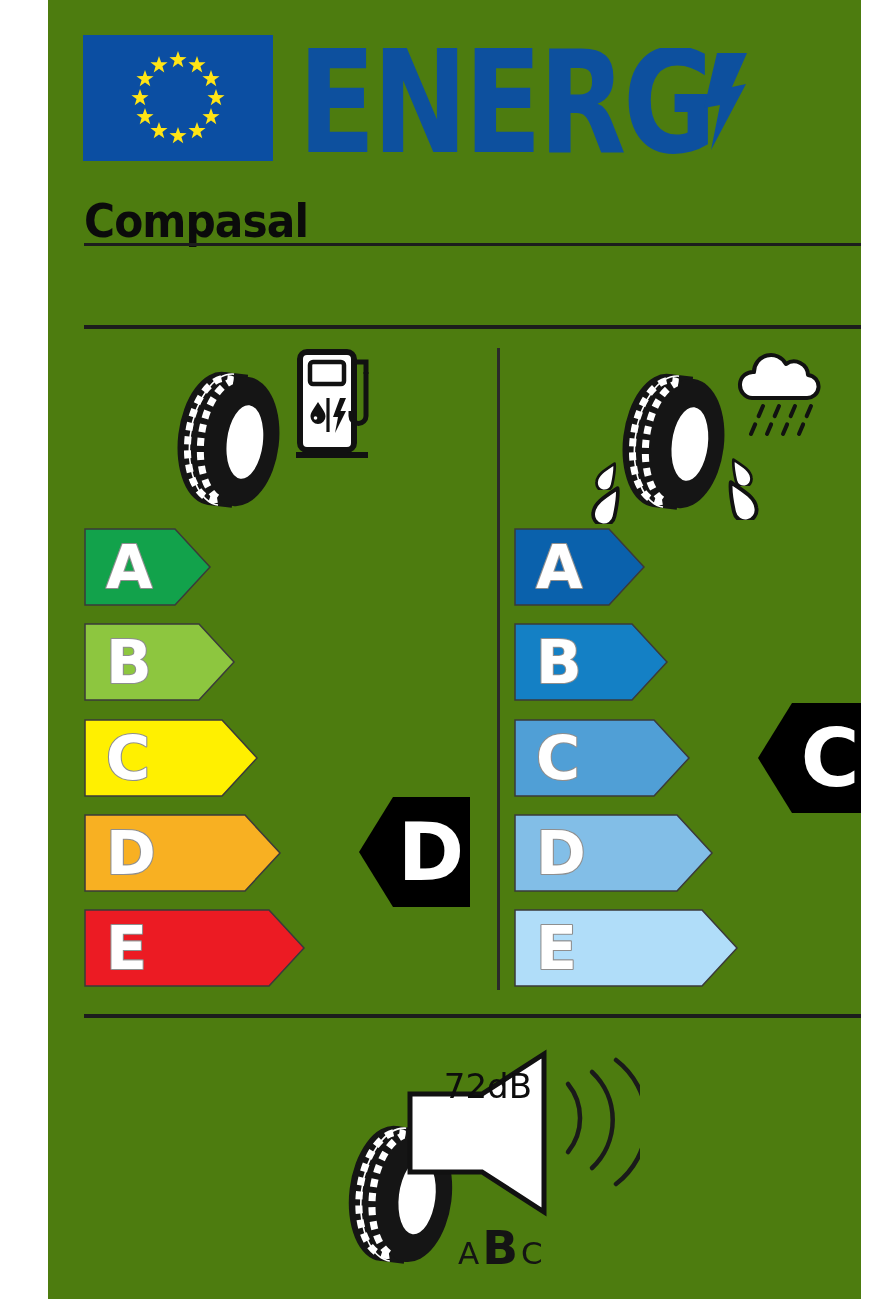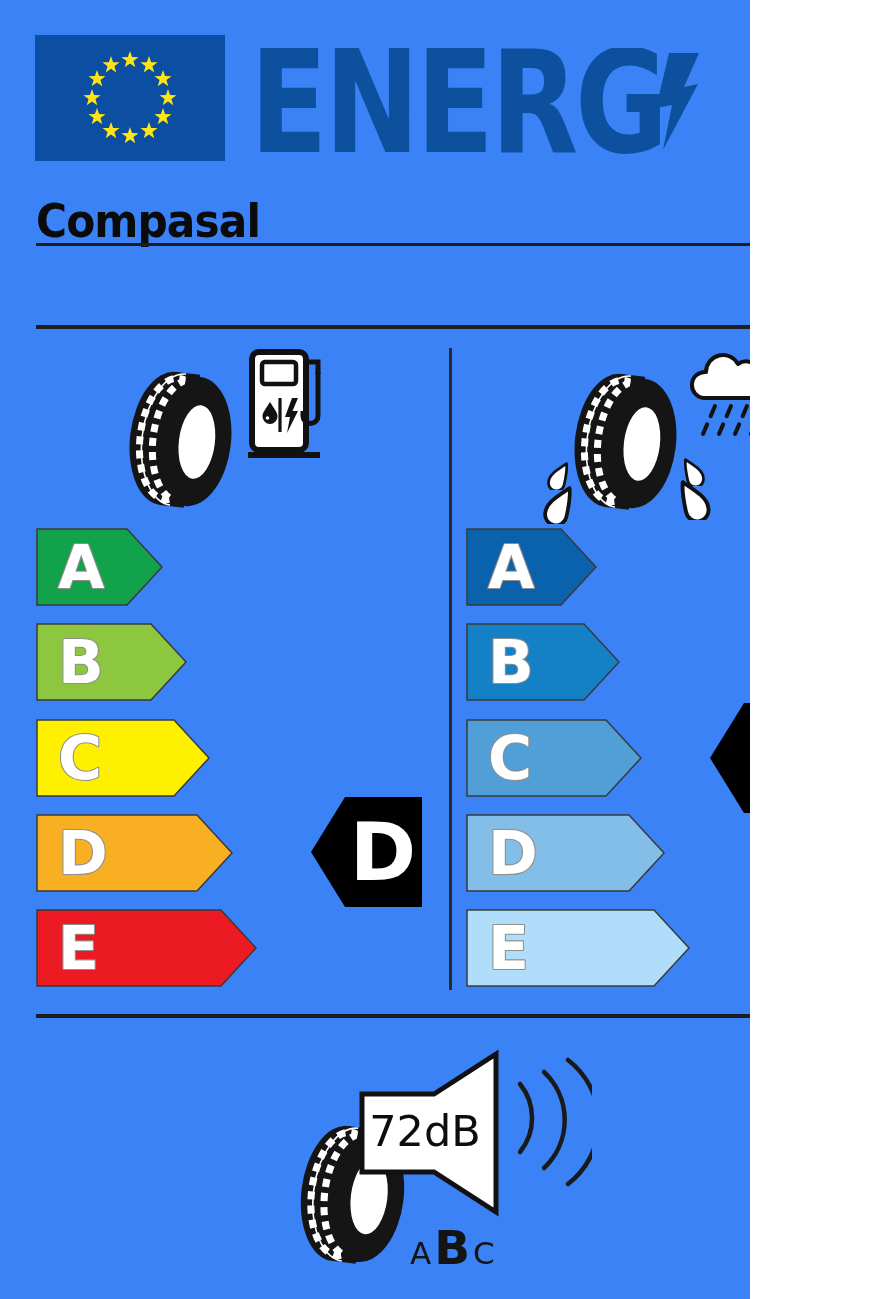--- a/index.html
+++ b/index.html
@@ -1,18 +1,18 @@
 <!DOCTYPE html>
 <html><head>
 <meta charset="utf-8">
 <style>
   html,body{margin:0;padding:0;background:#fff;}
   .label{
-    position:relative;width:750px;height:1299px;background:#3b82f6;
-    font-family:"DejaVu Sans","Liberation Sans",sans-serif;overflow:hidden;color:#111;
+    position:relative;width:813px;height:1299px;background:#4d7c0f;
+    font-family:"DejaVu Sans","Liberation Sans",sans-serif;overflow:hidden;color:#111;margin-left:48px;
   }
   .abs{position:absolute;}
   .hline{position:absolute;background:#1d1d1d;}
   .vline{position:absolute;background:#2a2a2a;}
   .brand{
     position:absolute;left:36px;top:194px;font-size:46px;font-weight:bold;
     letter-spacing:-1px;transform:scaleX(.92);transform-origin:left top;color:#0b0b0b;
   }
   .energ-text{
     font-family:"DejaVu Sans","Liberation Sans",sans-serif;
@@ -21,22 +21,22 @@
   .arrow-svg{position:absolute;overflow:visible;}
   .arrow-letter{
     font-family:"DejaVu Sans",sans-serif;font-size:60px;font-weight:bold;
     fill:#fff;stroke:#8f8f8f;stroke-width:2.2px;paint-order:stroke;stroke-linejoin:round;
   }
   .rating-letter{
     font-family:"DejaVu Sans",sans-serif;font-size:80px;font-weight:bold;
     fill:#fff;text-anchor:middle;
   }
   .db-box{
-    position:absolute;left:366px;top:1106px;width:118px;text-align:center;
-    font-size:43px;color:#0d0d0d;
+    position:absolute;left:366px;top:1066px;width:118px;text-align:right;
+    font-size:34px;color:#0d0d0d;
   }
   .noise-abc{
     position:absolute;left:410px;top:1224px;display:flex;align-items:baseline;
     gap:3px;line-height:1;color:#141414;
   }
   .noise-abc .small{font-size:31px;}
   .noise-abc .big{font-size:47px;font-weight:bold;}
   .icon{position:absolute;}
 </style>
 </head>

